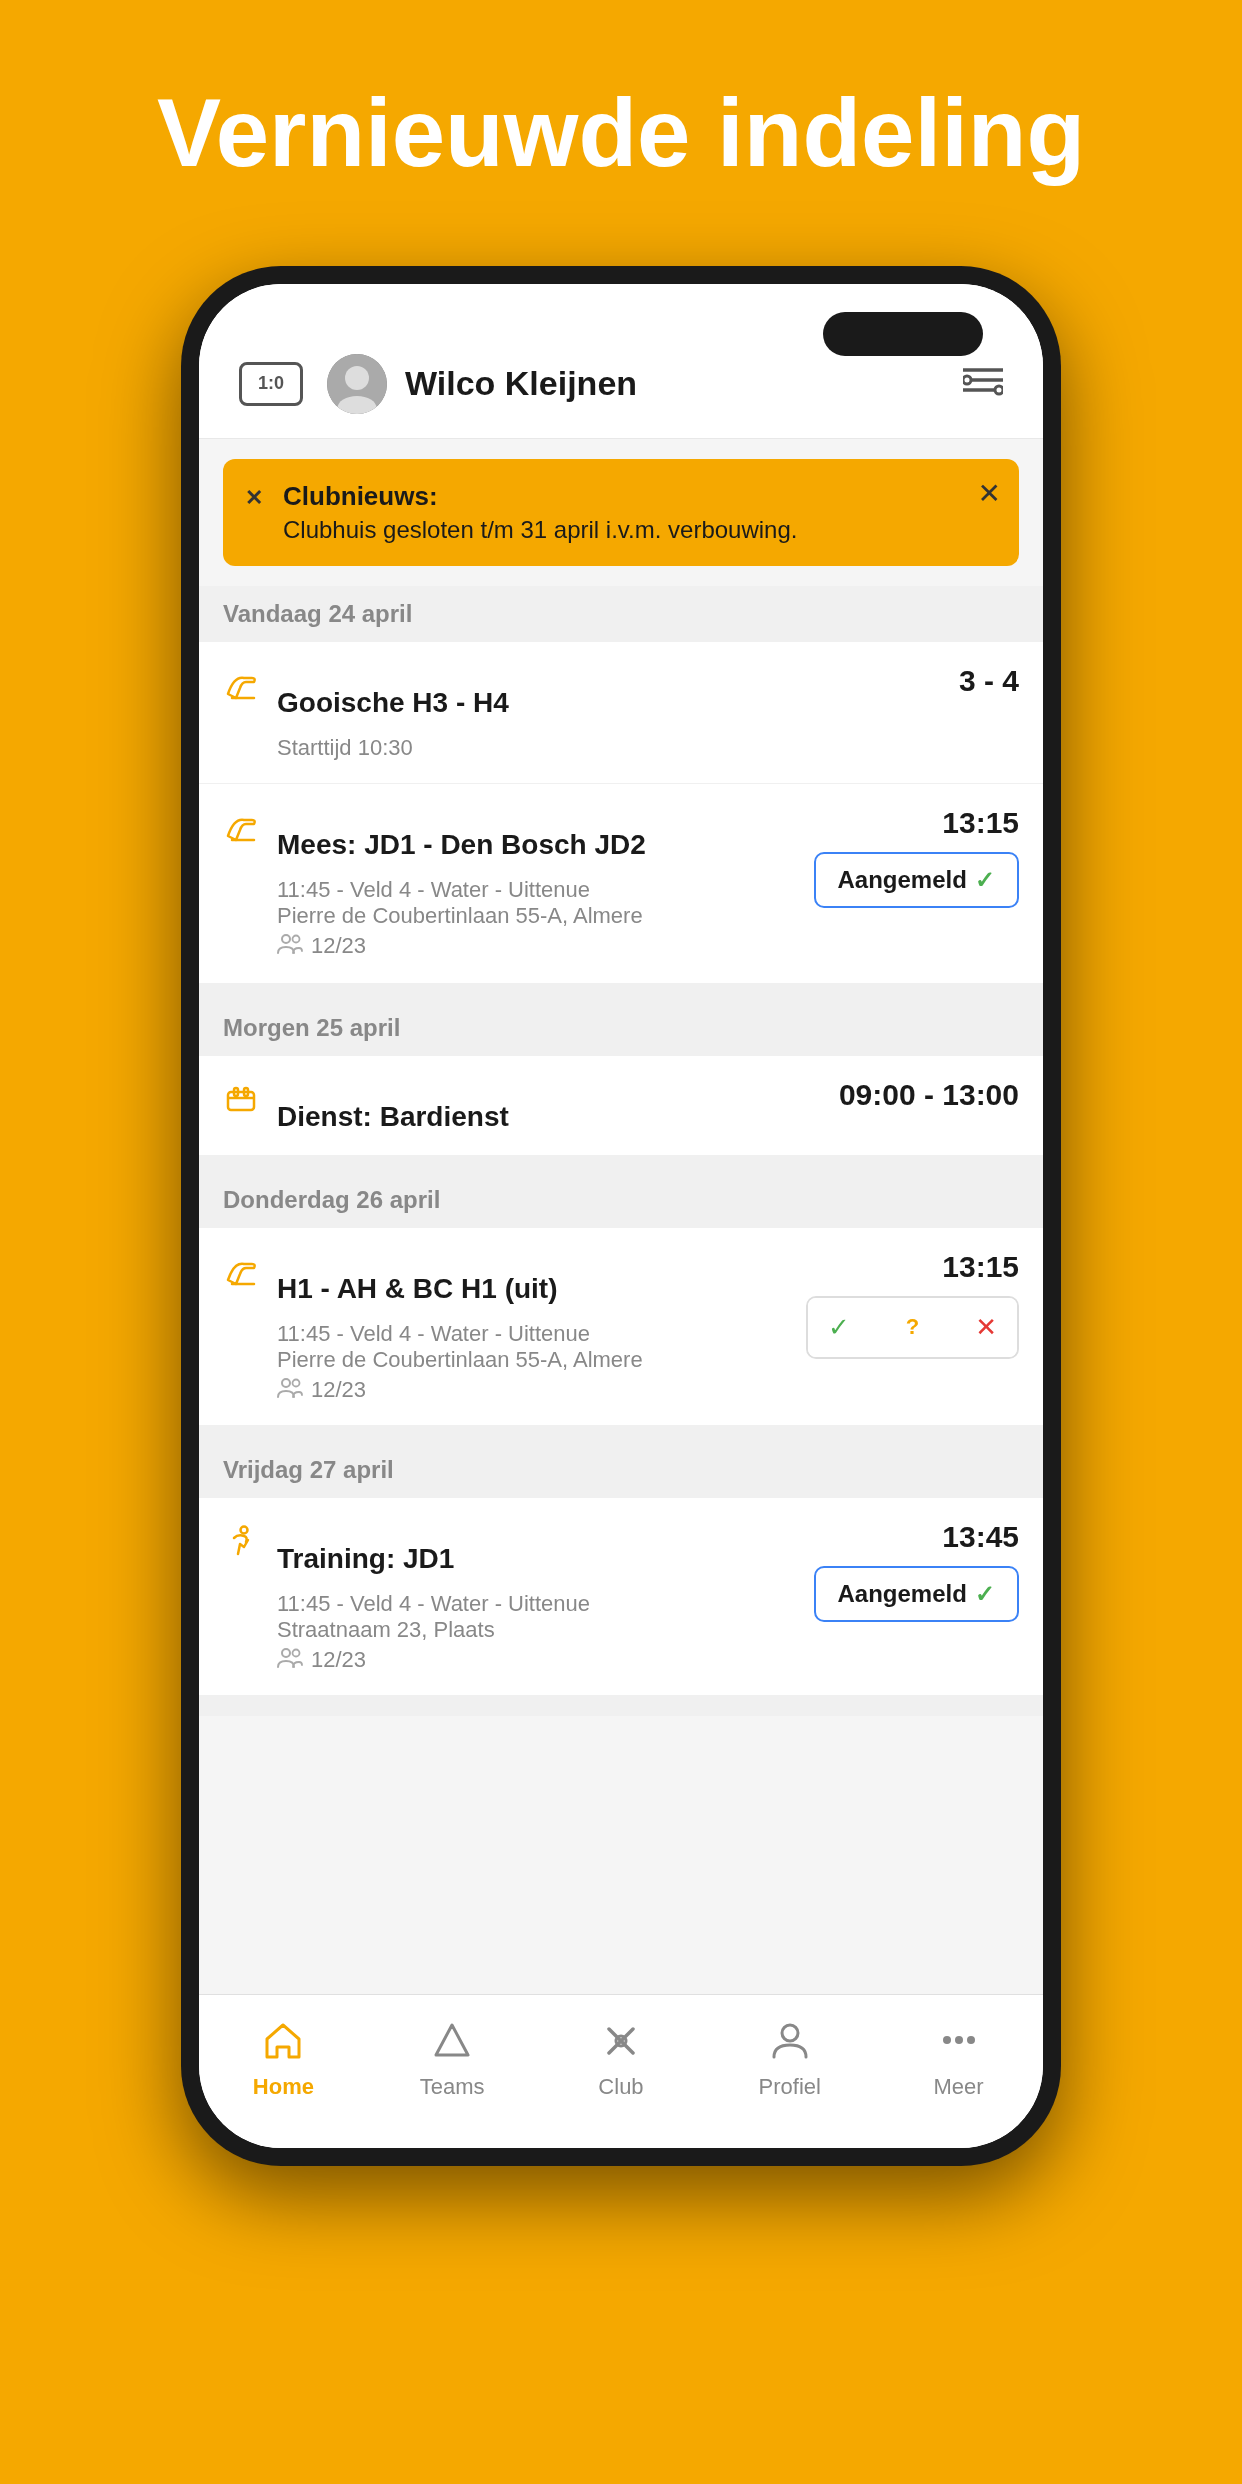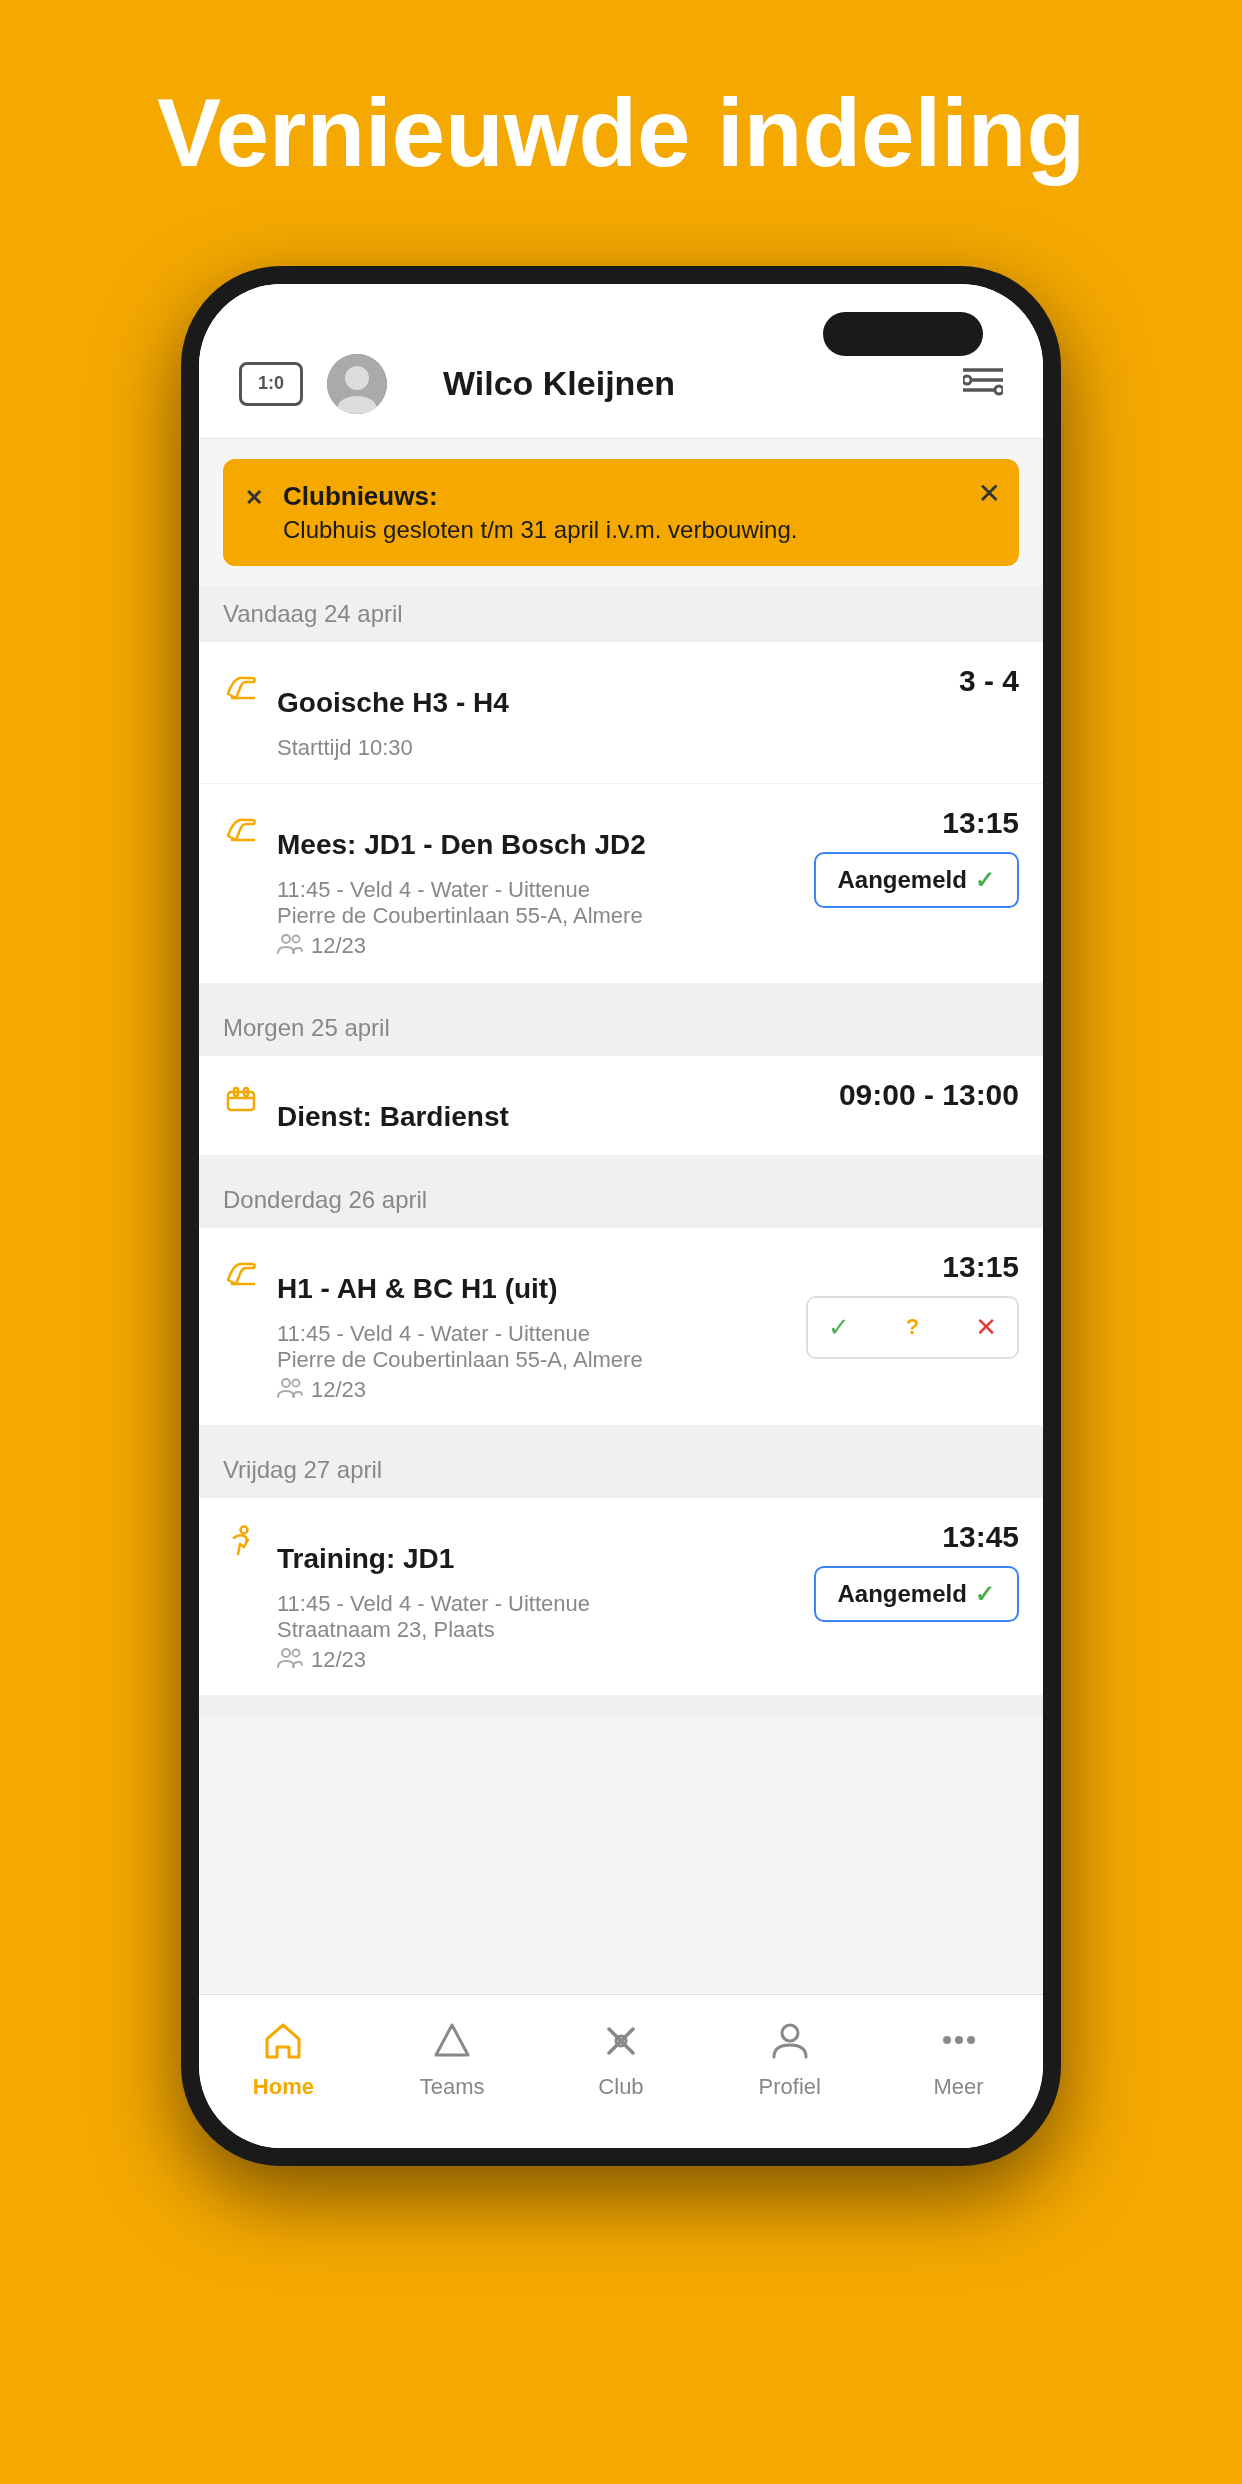--- a/index.html
+++ b/index.html
@@ -92,21 +92,20 @@
       font-weight: bold;
       color: #555;
       flex-shrink: 0;
     }
 
     .header-profile {
       display: flex;
       align-items: center;
       flex: 1;
       margin-left: 24px;
-      gap: 38px;
     }
 
     .avatar {
       width: 60px;
       height: 60px;
       border-radius: 50%;
       background: #888;
       overflow: hidden;
       display: flex;
       align-items: center;
@@ -180,21 +179,21 @@
       color: #333;
       font-weight: 300;
     }
 
     
     .date-section {
       background: #f0f0f0;
       padding: 14px 24px;
       font-size: 24px;
       color: #888;
-      font-weight: 400;
+      font-weight: 700;
     }
 
     
     .event-item {
       background: white;
       margin: 0;
       padding: 22px 24px;
       display: flex;
       align-items: flex-start;
       border-bottom: 1px solid #f0f0f0;

